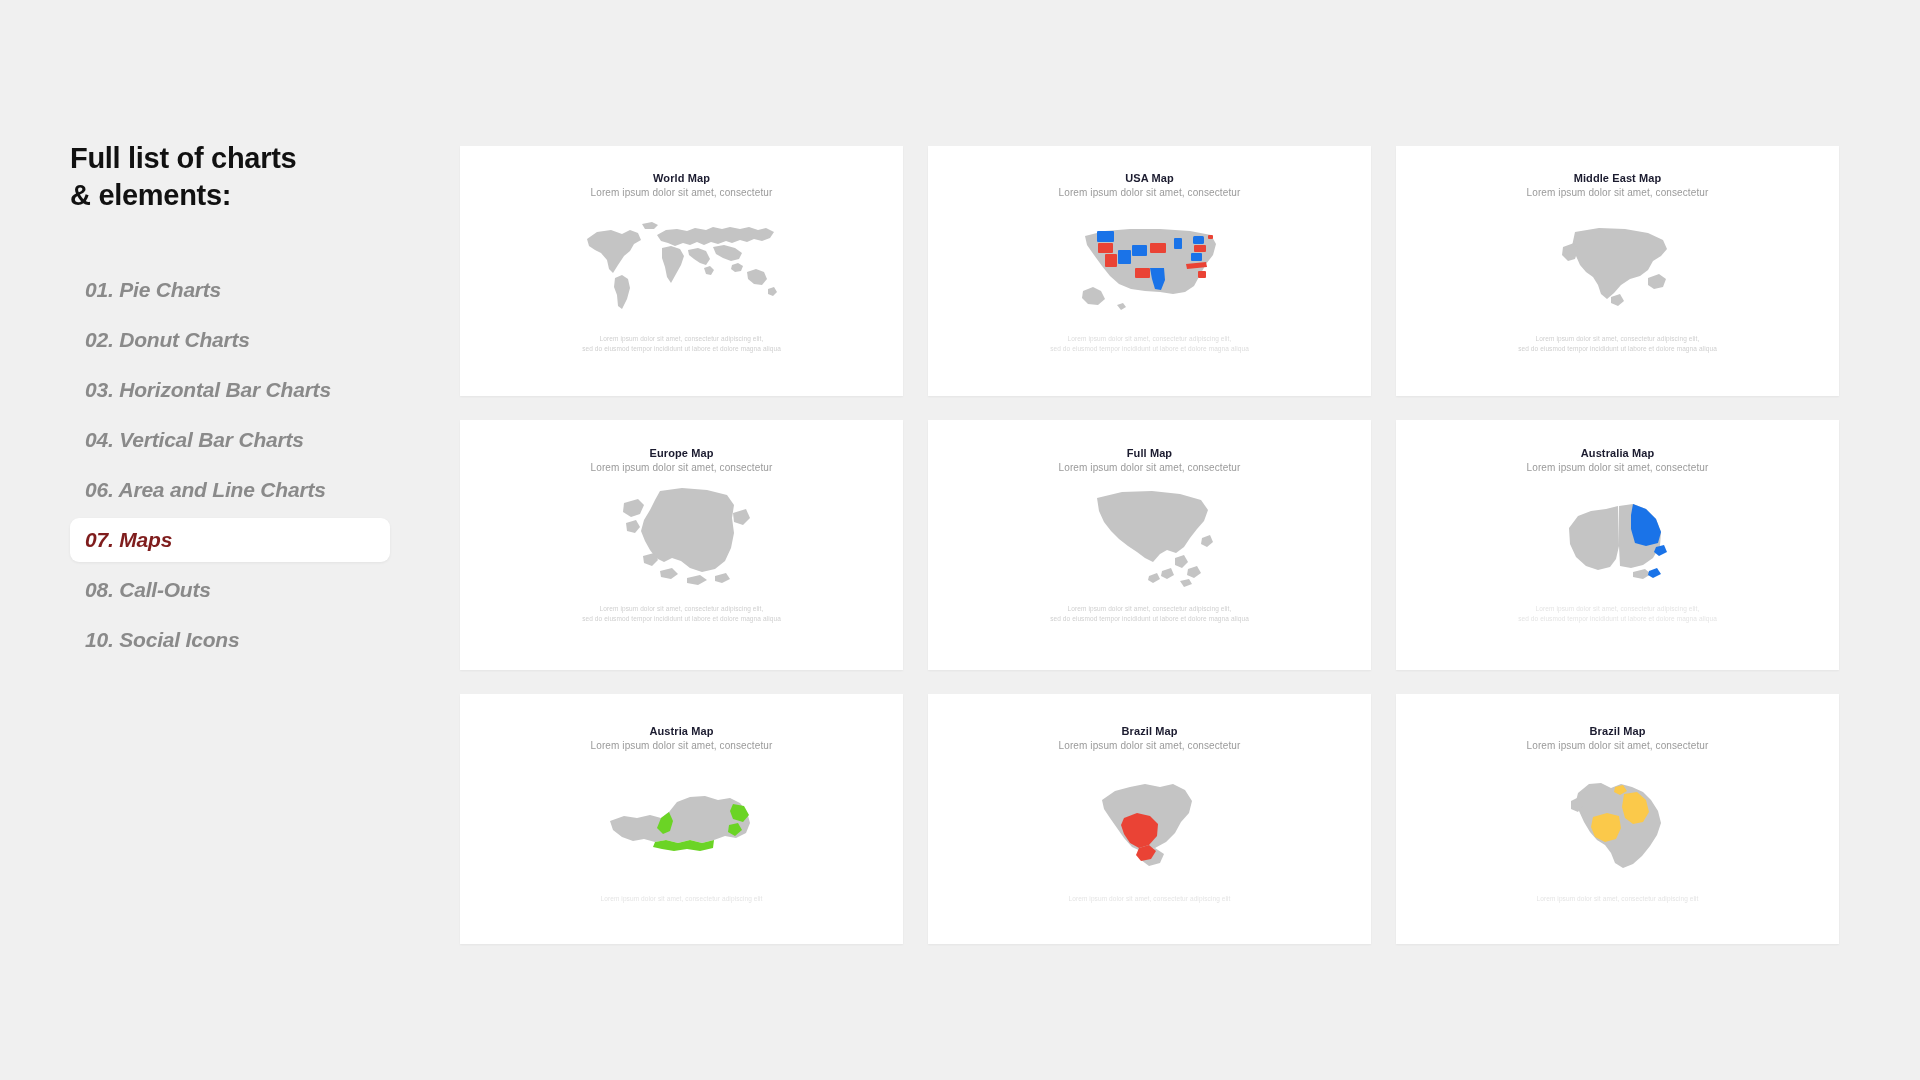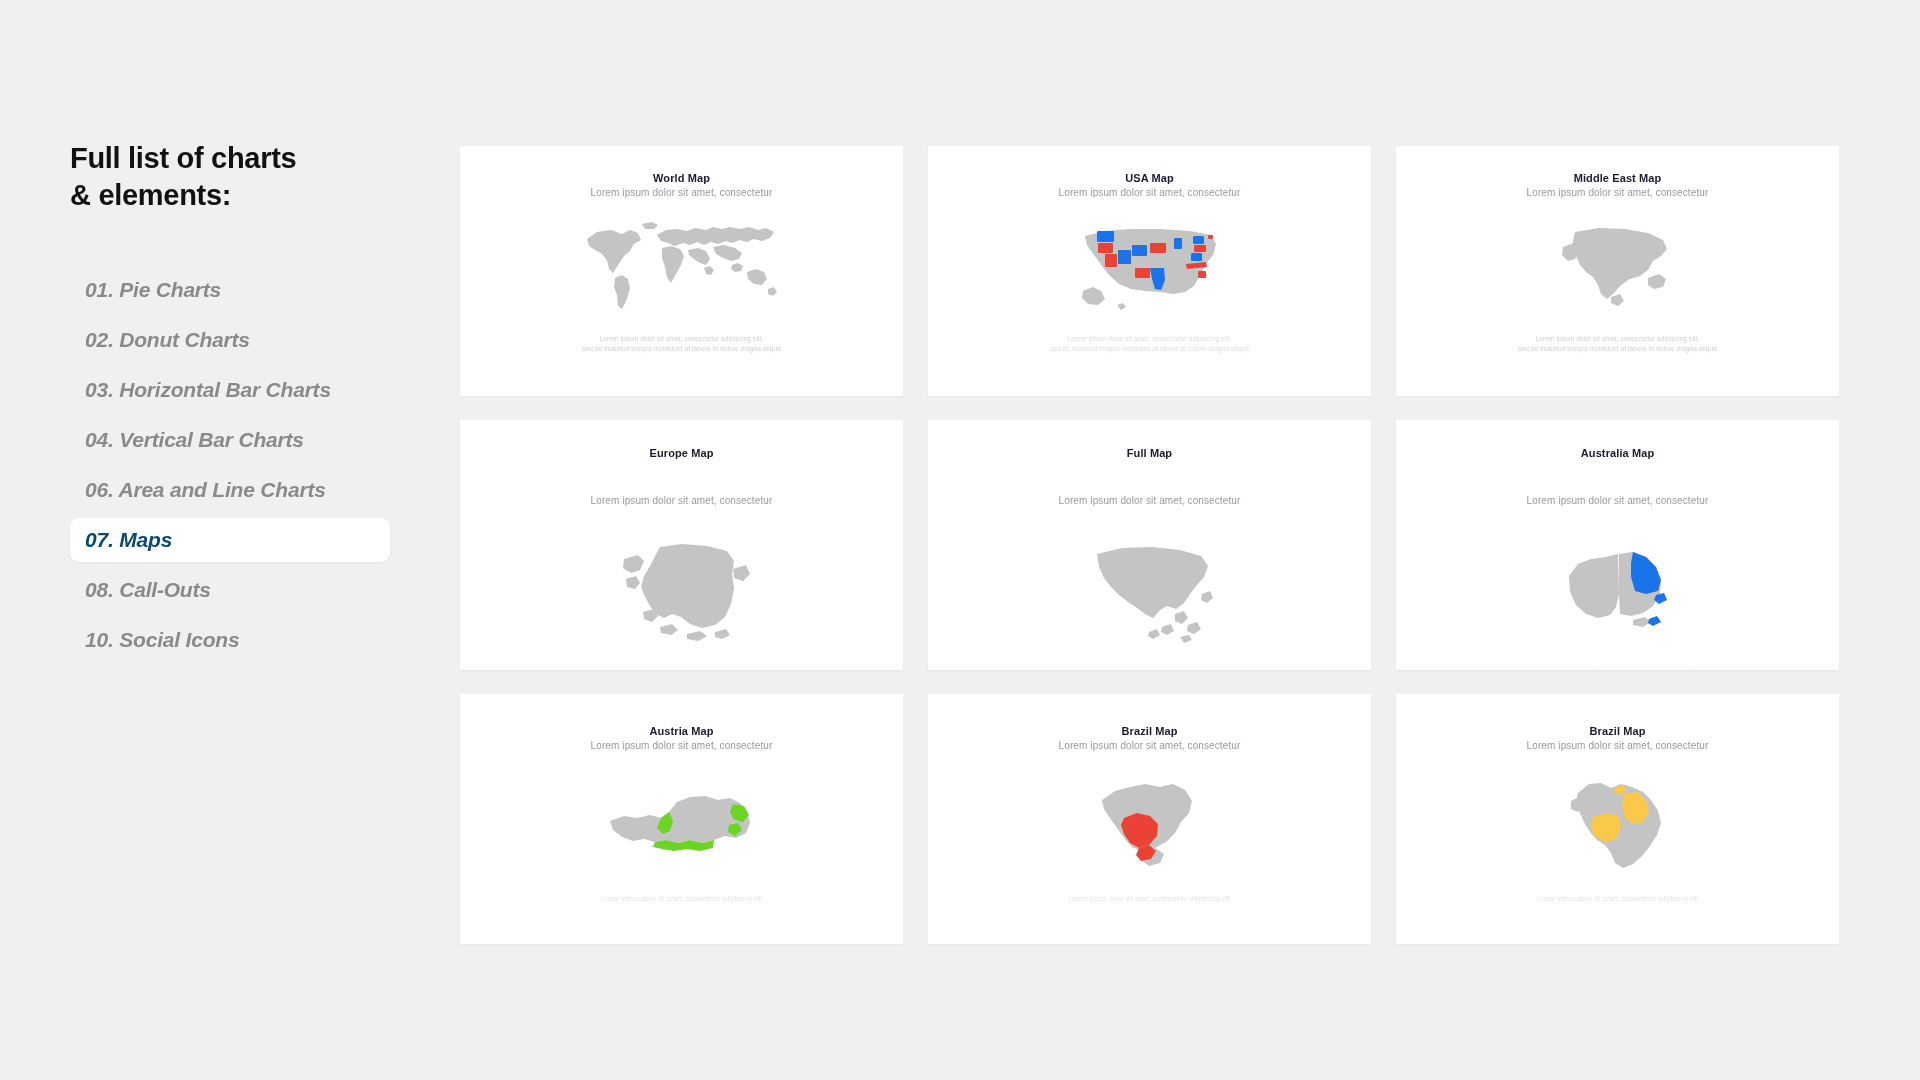--- a/index.html
+++ b/index.html
@@ -18,21 +18,21 @@
     line-height: 1.27; letter-spacing: -0.3px;
   }
   .side-list { margin-top: 54px; }
   .side-item {
     height: 44px; display: flex; align-items: center;
     padding-left: 15px; margin-bottom: 6px;
     font-size: 21px; font-weight: bold; color: #8a8a8a;
     letter-spacing: -0.2px; border-radius: 9px; font-style: italic;
   }
   .side-item.active {
-    background: #ffffff; color: #0c4a6e; width: 320px;
+    background: #ffffff; color: #7f1d1d; width: 320px;
     box-shadow: 0 1px 3px rgba(0,0,0,0.06);
   }
 
   
   #grid {
     position: absolute; left: 460px; top: 146px;
     display: grid;
     grid-template-columns: repeat(3, 443px);
     grid-template-rows: repeat(3, 250px);
     column-gap: 25px; row-gap: 24px;
@@ -61,21 +61,21 @@
   .card-caption {
     font-size: 6.5px; color: #cfcfcf; text-align: center;
     line-height: 1.55; width: 300px; letter-spacing: 0.1px;
   }
   .card-caption.fade { color: #dcdcdc; }
   .card-caption.fade2 { color: #e4e4e4; }
   .cap-line { display: block; }
 
   
   .pad-a .card-inner { padding-top: 26px; padding-bottom: 42px; }
-  .pad-b .card-inner { padding-top: 27px; padding-bottom: 46px; gap: 33px; }
+  .pad-b .card-inner { padding-top: 27px; padding-bottom: 46px; }
   .pad-c .card-inner { padding-top: 31px; padding-bottom: 40px; }
 
   .mbase { fill: #c4c4c4; }
 </style>
 </head>
 <body>
 
 <div id="page">
 
   <div id="sidebar">

